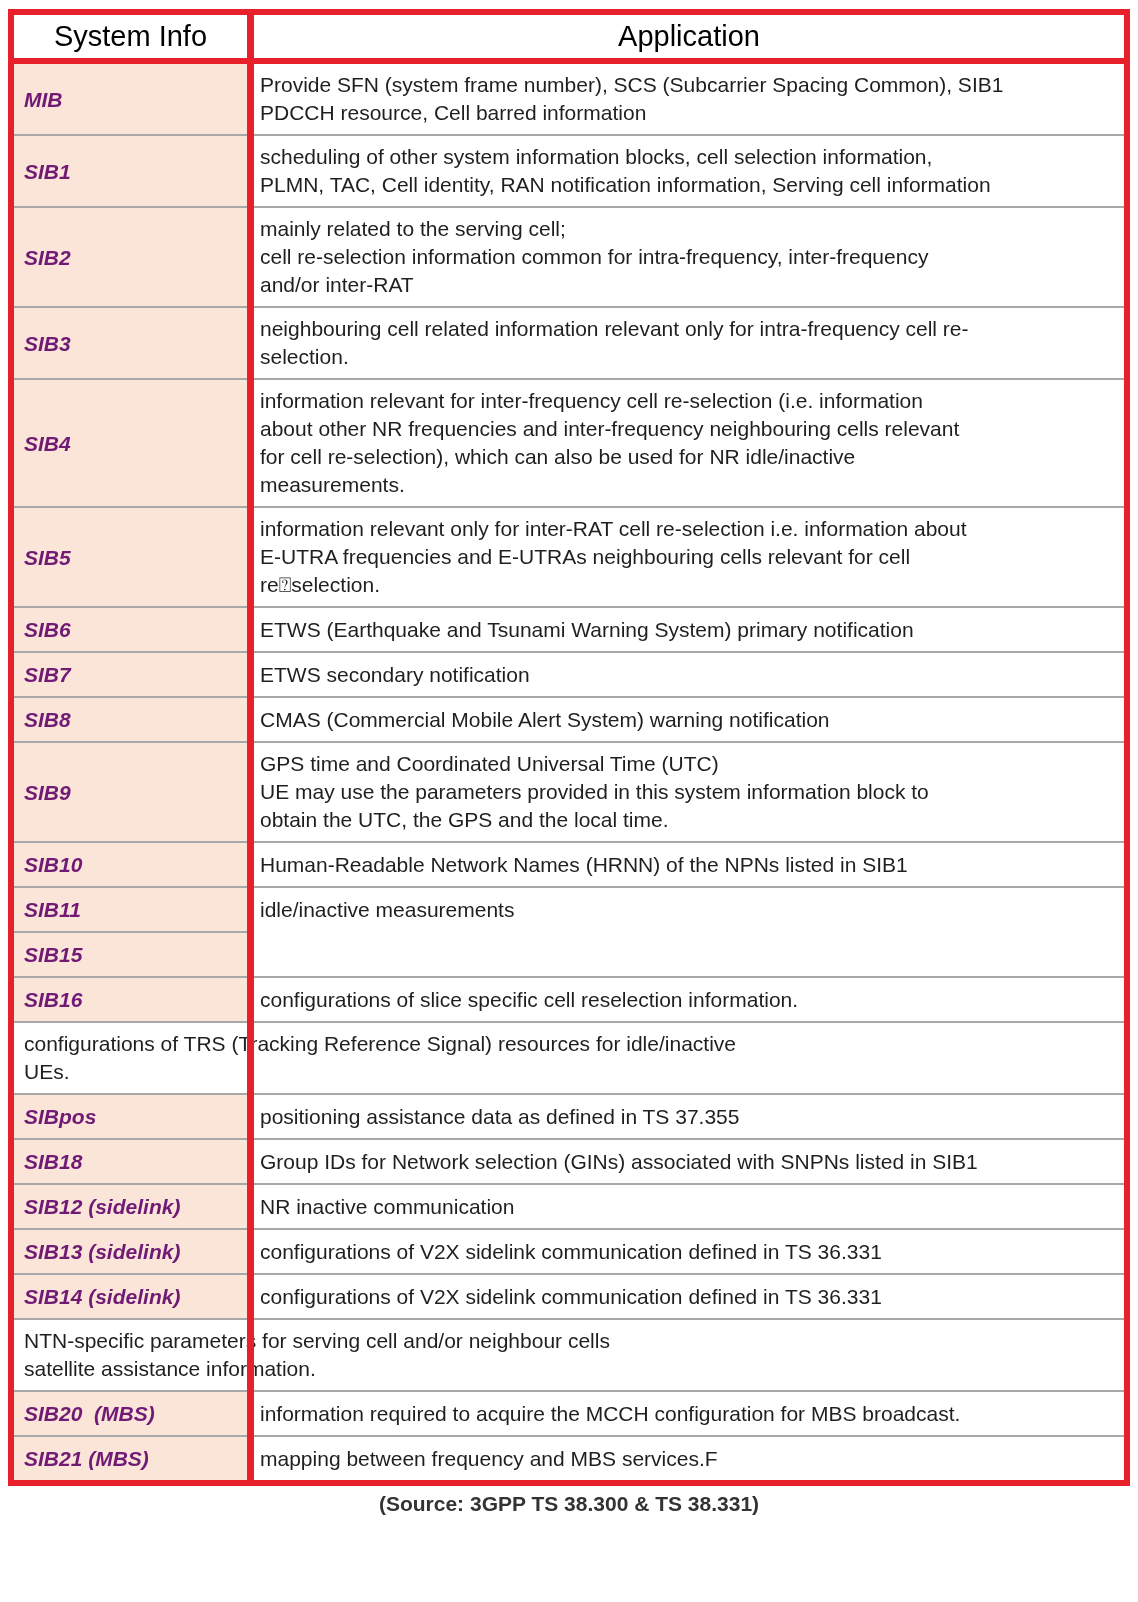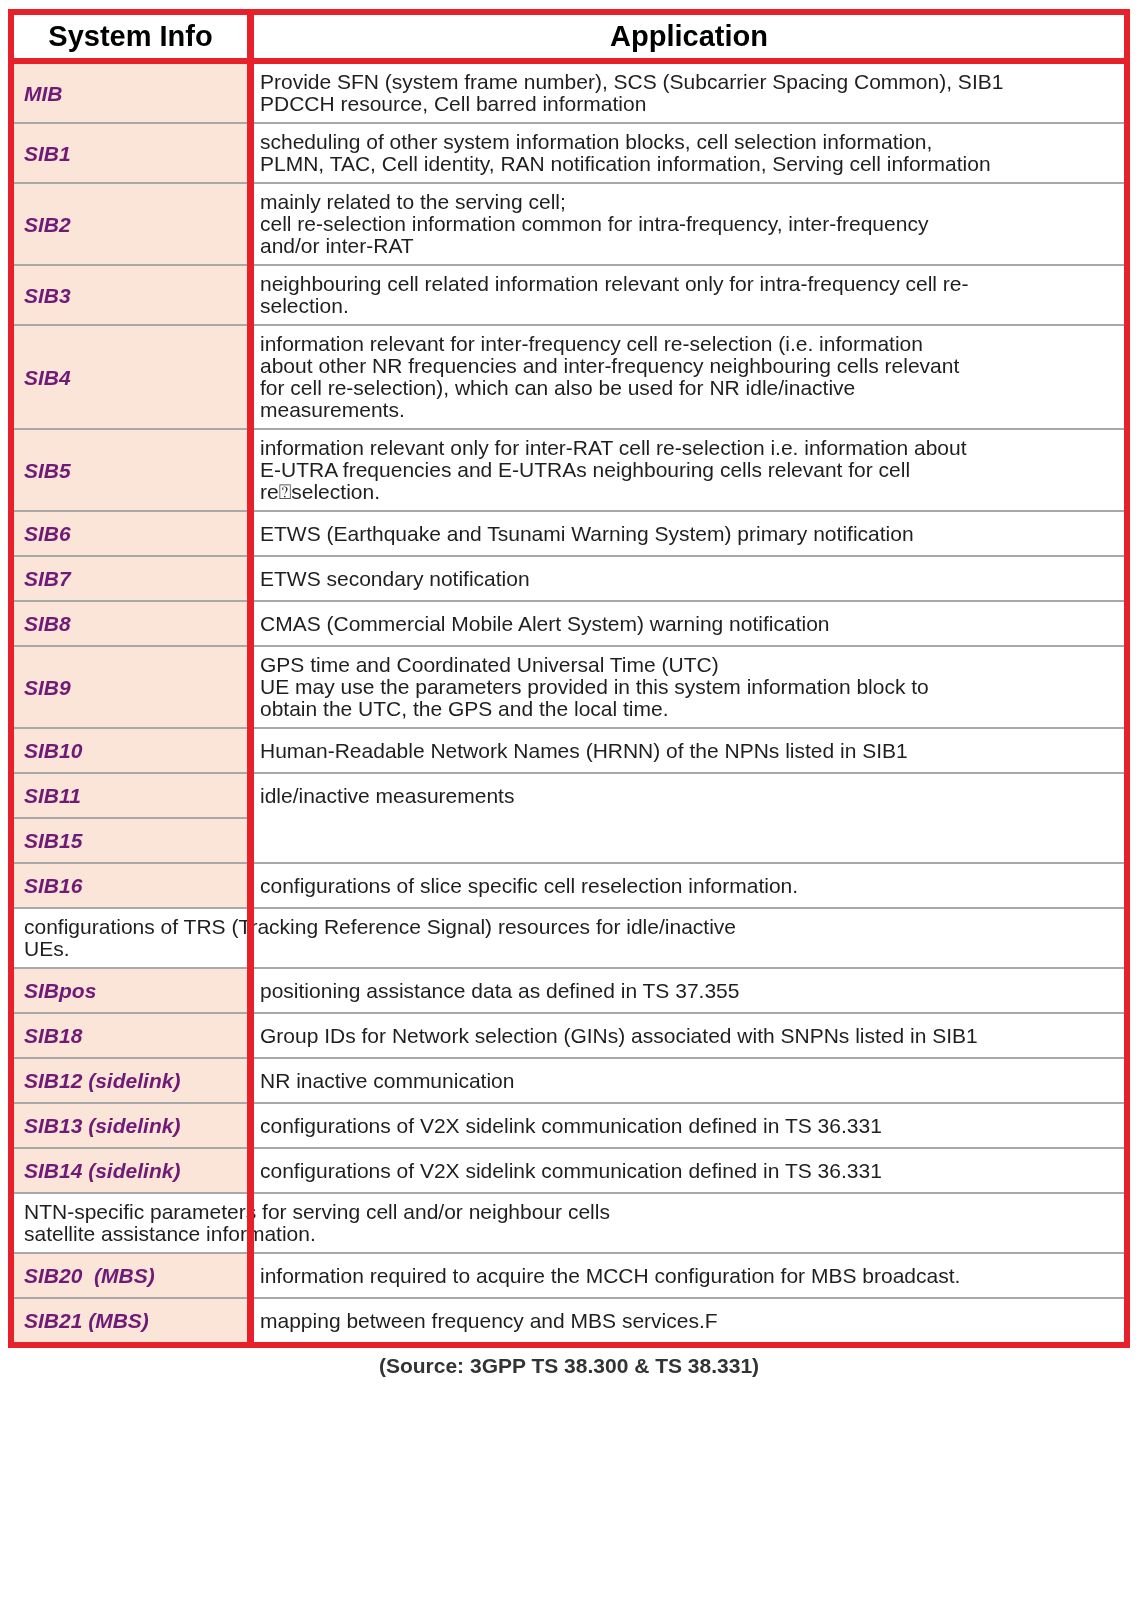--- a/index.html
+++ b/index.html
@@ -24,21 +24,20 @@
   }
 
   .header-row { display: flex; border-bottom: 6px solid var(--red); background: #ffffff; }
   .hcell {
     font-size: 29px;
     line-height: 33px;
     color: #000000;
     text-align: center;
     padding: 5px 4px;
     background: #ffffff;
-    font-weight: bold;
   }
   .hcell.left { width: 240px; flex: none; border-right: 7px solid var(--red); }
   .hcell.right { flex: 1; }
 
   .body { position: relative; }
   
   .body::after {
     content: "";
     position: absolute;
     left: 233px;
@@ -65,21 +64,21 @@
     font-size: 21px;
     line-height: 27px;
     color: #701a75;
     white-space: pre-wrap;
     font-style: italic;
   }
   .cell.right {
     flex: 1;
     background: #ffffff;
     font-size: 21px;
-    line-height: 22px;
+    line-height: 28px;
     color: var(--body-text);
     white-space: pre-line;
     padding-right: 6px;
   }
 
   .footer {
     margin-top: 6px;
     text-align: center;
     font-size: 21px;
     font-weight: bold;

